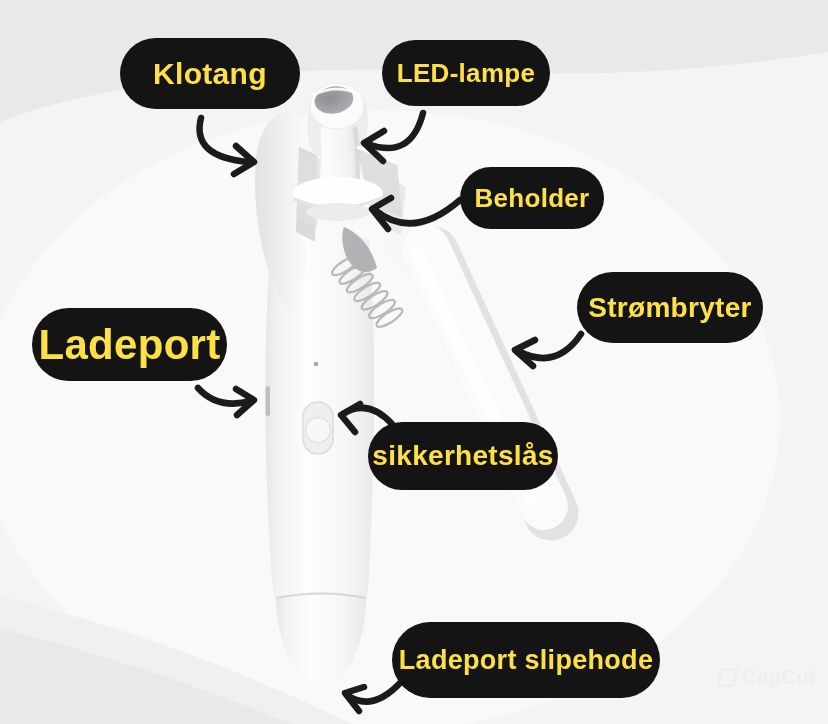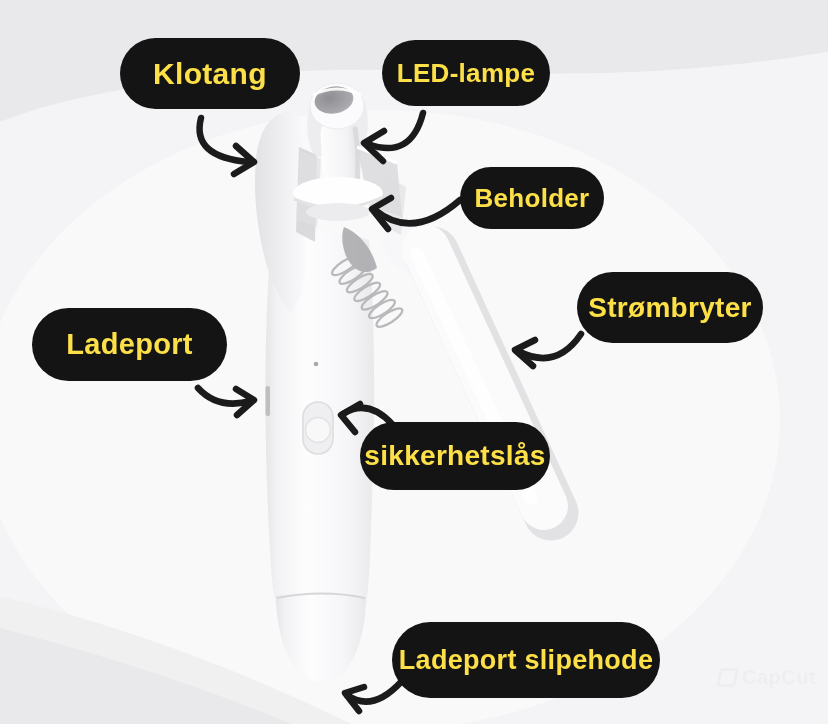--- a/index.html
+++ b/index.html
@@ -19,22 +19,22 @@
     display:flex;align-items:center;justify-content:center;
     font-weight:bold;
     letter-spacing:.3px;
     white-space:nowrap;
     z-index:5;
   }
   .pill-klotang   {left:120px; top:38px;  width:180px; height:71px; font-size:30px;}
   .pill-led       {left:382px; top:40px;  width:168px; height:66px; font-size:26px;}
   .pill-beholder  {left:460px; top:155px; width:144px; height:62px; font-size:26px;margin-top:12px;}
   .pill-strom     {left:577px; top:272px; width:186px; height:71px; font-size:28px;}
-  .pill-ladeport  {left:32px;  top:308px; width:195px; height:73px; font-size:29px;}
-  .pill-sikker    {left:360px; top:422px; width:190px; height:68px; font-size:28px;}
+  .pill-ladeport  {left:32px;  top:308px; width:195px; height:73px; font-size:42px;}
+  .pill-sikker    {left:368px; top:422px; width:190px; height:68px; font-size:28px;}
   .pill-roterbart {left:392px; top:622px; width:268px; height:76px; font-size:27px;}
   .watermark{
     position:absolute;left:718px;top:666px;
     display:flex;align-items:center;
     opacity:.55;z-index:6;
     color:#ebe8ea;font-size:20px;font-weight:bold;letter-spacing:.5px;
   }
   .wm-logo{
     display:inline-block;width:13px;height:13px;
     border:3px solid #ebe8ea;border-radius:3px;

